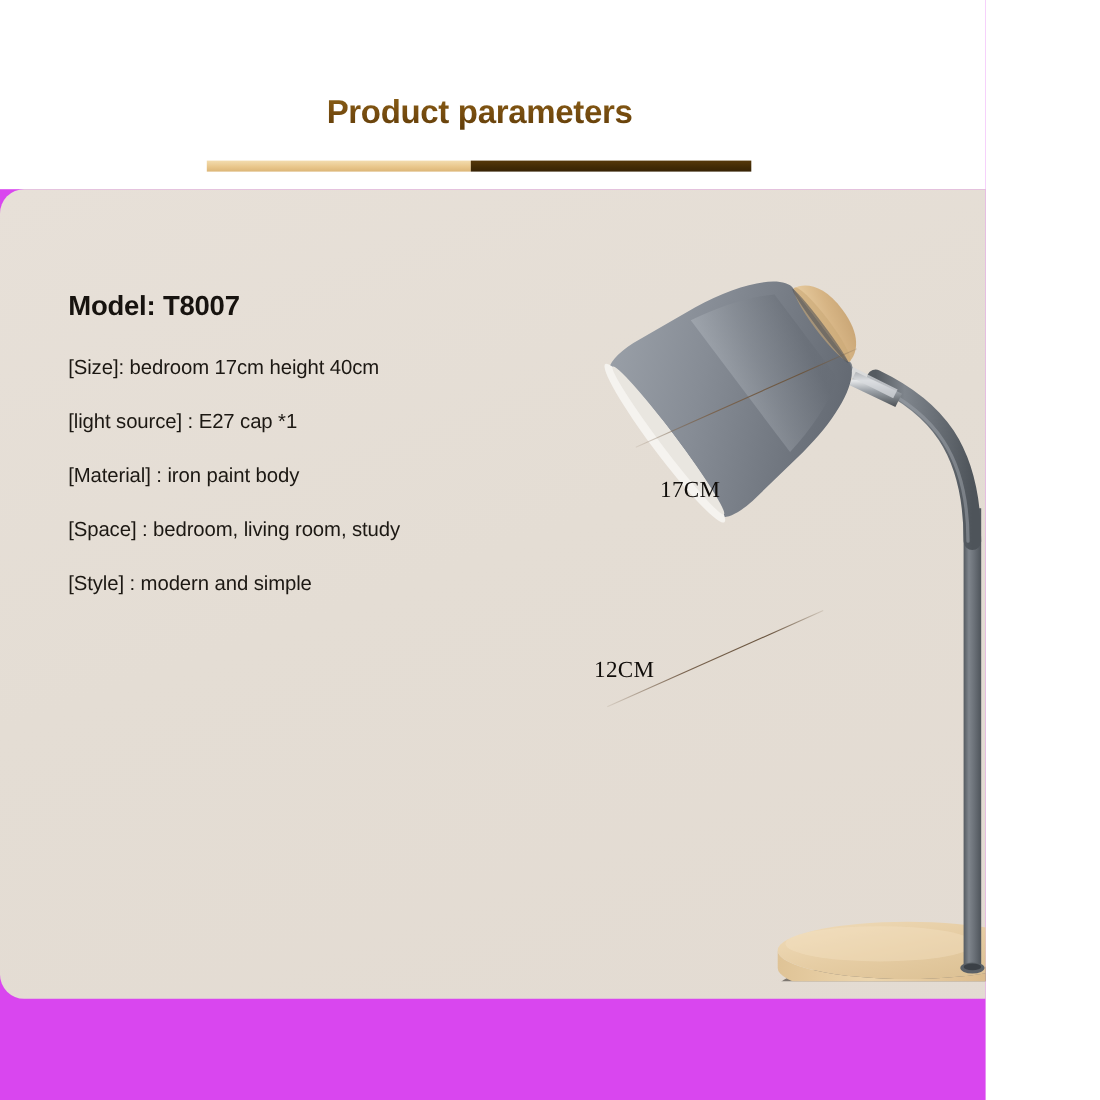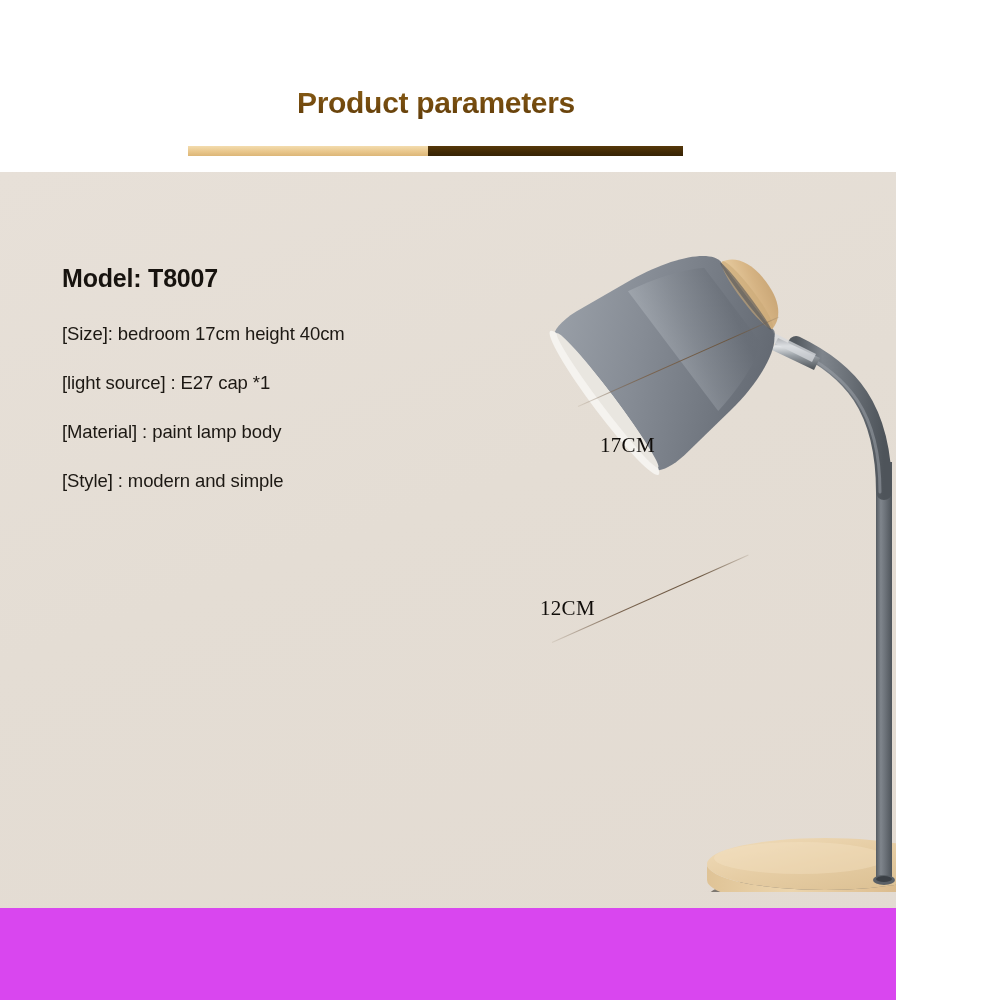--- a/index.html
+++ b/index.html
@@ -65,20 +65,21 @@
   
   .panel {
     position: absolute;
     left: 0;
     top: 172px;
     width: 1000px;
     height: 736px;
     background: #e5ded6;
     background: linear-gradient(160deg, #e7e0d8 0%, #e4ddd4 45%, #e3dbd2 100%);
     overflow: hidden;
+    border-radius: 22px;
   }
 
   
   .spec-block {
     position: absolute;
     left: 62px;
     top: 92px;
     width: 420px;
   }
   .spec-model {
@@ -165,21 +166,22 @@
       <div class="title-bar-right"></div>
     </div>
   </div>
 
   <div class="panel">
 
     <div class="spec-block">
       <div class="spec-model">Model: T8007</div>
       <div class="spec-line">[Size]: bedroom 17cm height 40cm</div>
       <div class="spec-line">[light source] : E27 cap *1</div>
-      <div class="spec-line">[Material] : paint lamp body</div>
+      <div class="spec-line">[Material] : iron paint body</div>
+      <div class="spec-line">[Space] : bedroom, living room, study</div>
       <div class="spec-line">[Style] : modern and simple</div>
     </div>
 
     <div class="lamp-area">
       <svg class="lamp-svg" width="470" height="700" viewBox="0 0 470 700" xmlns="http://www.w3.org/2000/svg">
         <defs>
           <linearGradient id="shadeGrad" x1="0" y1="0" x2="0.9" y2="1">
             <stop offset="0%" stop-color="#9aa0a8"></stop>
             <stop offset="38%" stop-color="#868c95"></stop>
             <stop offset="72%" stop-color="#717780"></stop>

